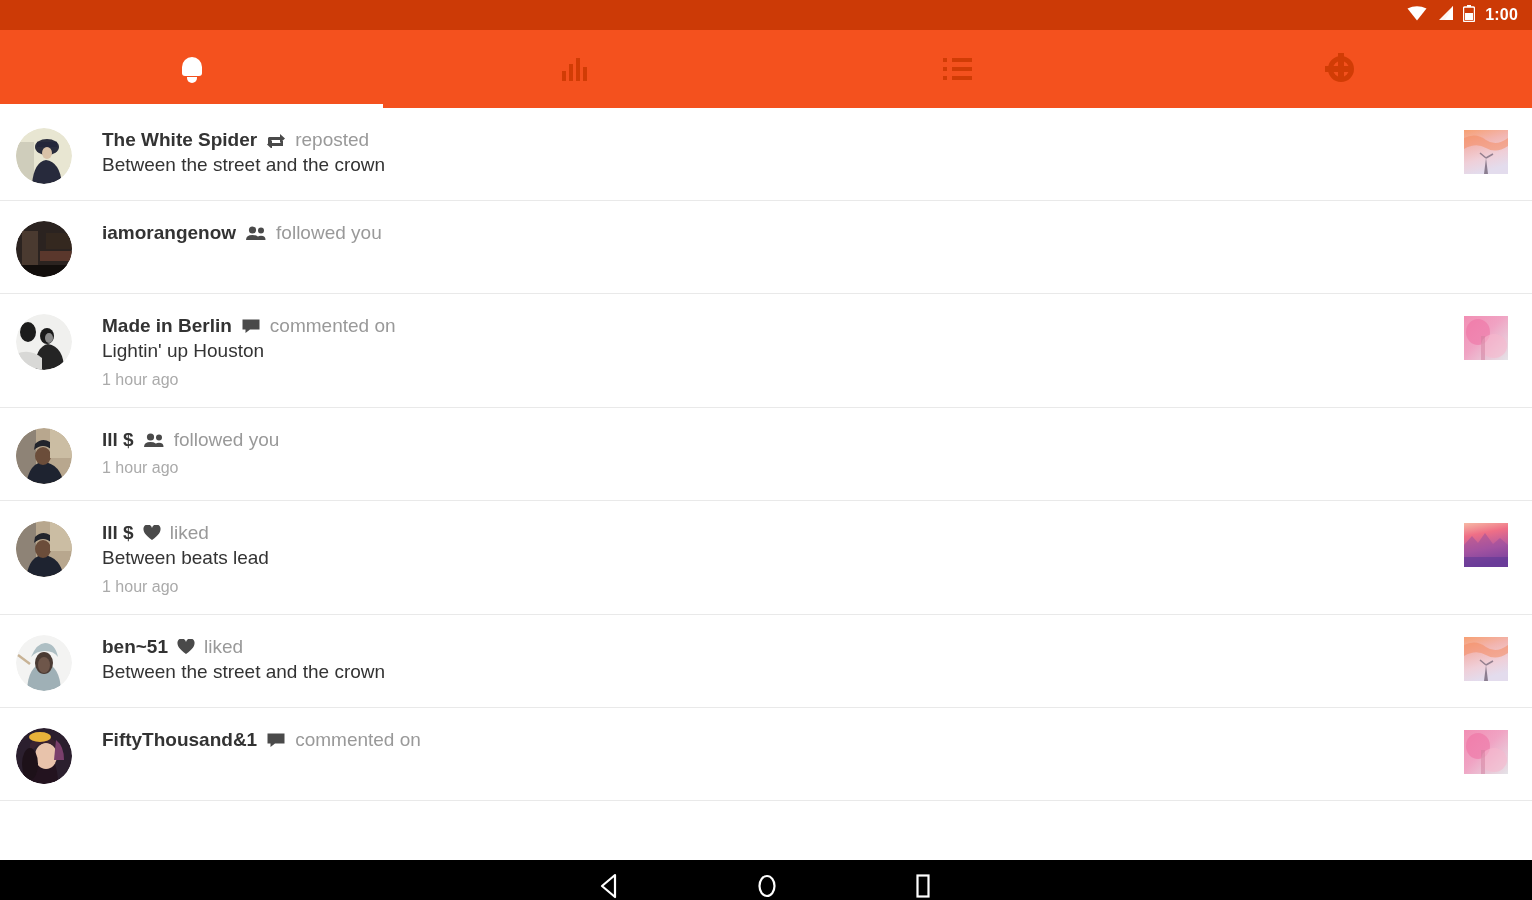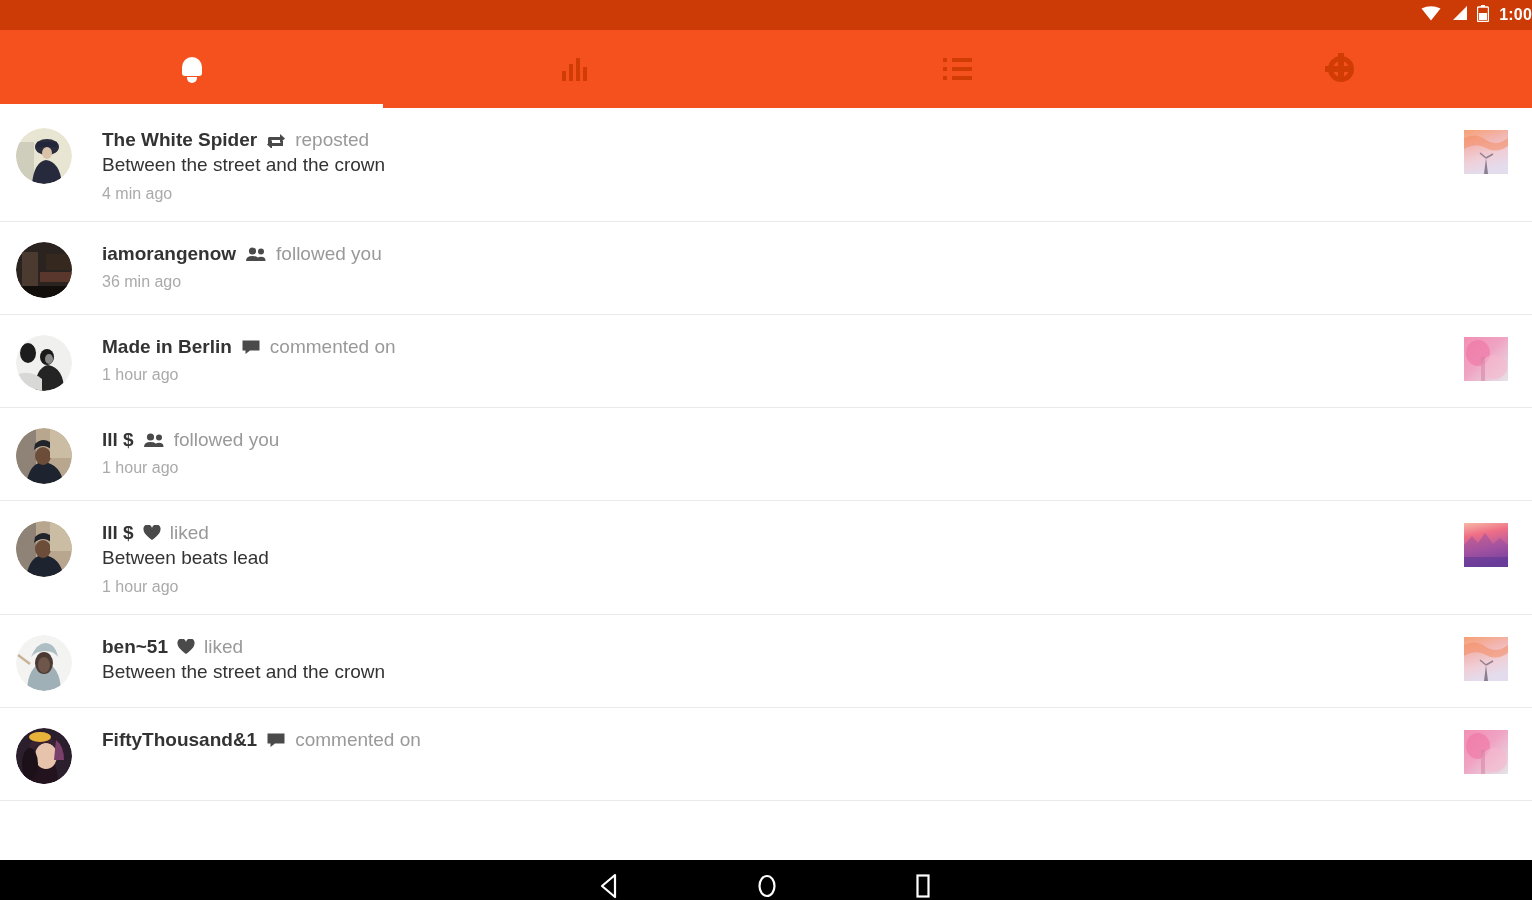--- a/index.html
+++ b/index.html
@@ -11,21 +11,21 @@
     overflow: hidden;
   }
 
   
   .status-bar {
     height: 30px;
     background: #cc3a06;
     display: flex;
     align-items: center;
     justify-content: flex-end;
-    padding-right: 0;
+    padding-right: 14px;
     gap: 9px;
   }
   .status-icon { display: block; }
   .status-time {
     color: #ffffff;
     font-size: 16px;
     font-weight: bold;
     letter-spacing: 0.2px;
     line-height: 1;
     margin-left: 1px;
@@ -281,21 +281,20 @@
           <svg width="20" height="16" viewBox="0 0 20 16">
               <path d="M3 5 h11 v-3 l5 4.5 -5 4.5 v-3 H5 v4 H2 V6 z" fill="#4a4a4a"></path>
               <path d="M17 11 H6 v3 L1 9.5 6 5 v3 h12 v4 z" fill="#4a4a4a" opacity="0"></path>
               <path d="M2 12 h11 v3 l-5-0 z" fill="none"></path>
               <path d="M17 9 v5 H6 v3 L1 12.5 6 8 v3 h9 V9 z" fill="#4a4a4a"></path>
             </svg>
         </span>
         <span class="action">reposted</span>
       </div>
       <div class="title-line">Between the street and the crown</div>
-      <div class="time-line">4 min ago</div>
     </div>
     <span class="thumb">
       <svg width="44" height="44" viewBox="0 0 44 44">
           <defs>
             <linearGradient id="g0" x1="0" y1="0" x2="0.3" y2="1">
               <stop offset="0" stop-color="#f7a072"></stop>
               <stop offset="0.35" stop-color="#f2b5b0"></stop>
               <stop offset="0.7" stop-color="#efcfd8"></stop>
               <stop offset="1" stop-color="#e3dced"></stop>
             </linearGradient>
@@ -331,21 +330,20 @@
         <span class="act-icon">
           <svg width="22" height="16" viewBox="0 0 22 16">
               <circle cx="7.5" cy="5" r="3.6" fill="#4a4a4a"></circle>
               <path d="M1 15 q0-5 6.5-5 t6.5 5 z" fill="#4a4a4a"></path>
               <circle cx="16" cy="5.6" r="3" fill="#4a4a4a"></circle>
               <path d="M11.5 15 q0-4.2 4.5-4.2 t4.5 4.2 z" fill="#4a4a4a"></path>
             </svg>
         </span>
         <span class="action">followed you</span>
       </div>
-      <div class="time-line">36 min ago</div>
     </div>
   </div>
 
   <div class="notif-row">
     <span class="avatar">
       <svg width="56" height="56" viewBox="0 0 56 56">
           <defs>
             <clipPath id="c2">
               <circle cx="28" cy="28" r="28"></circle>
             </clipPath>
@@ -363,20 +361,21 @@
     <div class="notif-body">
       <div class="line-head">
         <span class="actor">Made in Berlin</span>
         <span class="act-icon">
           <svg width="20" height="16" viewBox="0 0 20 16">
               <path d="M1.5 1.5 h17 v10 h-9.5 l-4.5 3.6 v-3.6 H1.5 z" fill="#4a4a4a"></path>
             </svg>
         </span>
         <span class="action">commented on</span>
       </div>
+      <div class="title-line">Lightin' up Houston</div>
       <div class="time-line">1 hour ago</div>
     </div>
     <span class="thumb">
       <svg width="44" height="44" viewBox="0 0 44 44">
           <defs>
             <linearGradient id="g2" x1="0" y1="0" x2="1" y2="1">
               <stop offset="0" stop-color="#f28fb4"></stop>
               <stop offset="0.45" stop-color="#f0a3c3"></stop>
               <stop offset="1" stop-color="#e4e4e8"></stop>
             </linearGradient>

